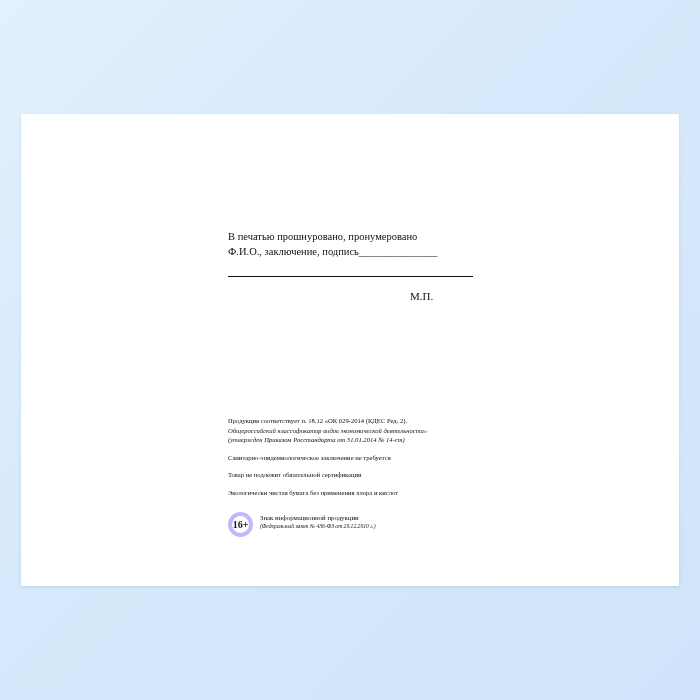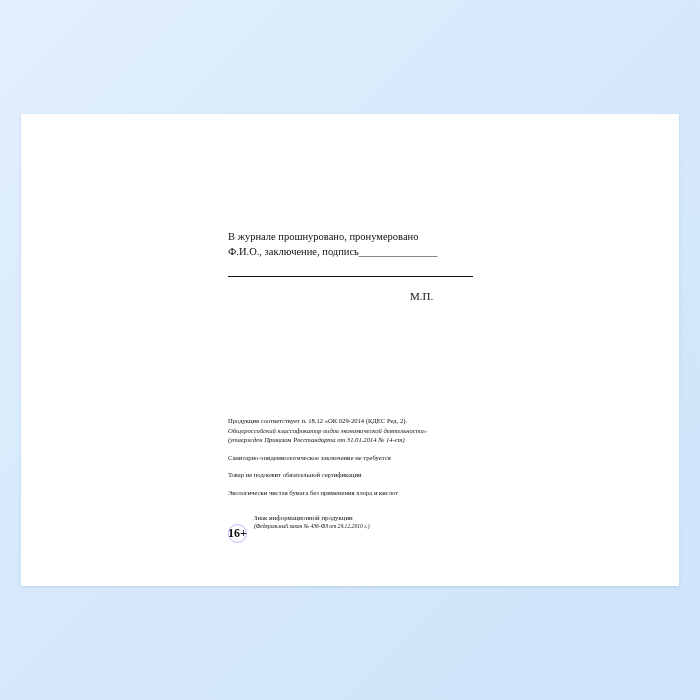--- a/index.html
+++ b/index.html
@@ -89,30 +89,30 @@
   .mark-row {
     position: absolute;
     left: 207px;
     top: 398px;
     display: flex;
     align-items: flex-start;
   }
   .age-badge {
     width: 17px;
     height: 17px;
-    border: 1px solid #c4b5fd;
+    border: 4px solid #c4b5fd;
     border-radius: 50%;
     display: flex;
     align-items: center;
     justify-content: center;
-    font-size: 12px;
+    font-size: 10px;
     font-weight: bold;
     color: #111;
     flex: none;
-    margin-top: 12px;
+    margin-top: 0px;
   }
   .mark-texts {
     margin-left: 7px;
     padding-top: 1px;
   }
   .mark-title {
     font-size: 6.8px;
     color: #111;
     line-height: 9px;
   }
@@ -125,21 +125,21 @@
 </style>
 </head>
 <body>
 
 <div class="backdrop"></div>
 
 <div class="page">
   <div class="page-inner">
 
     <div class="top-block">
-      <div class="line">В журнале прошнуровано, пронумеровано</div>
+      <div class="line">В печатью прошнуровано, пронумеровано</div>
       <div class="line">Ф.И.О., заключение, подпись_______________</div>
     </div>
 
     <div class="rule rule-1"></div>
 
     <div class="mp">М.П.</div>
 
     <div class="fineprint">
       <div class="para">
         <div>Продукция соответствует п. 18.12 «ОК 029-2014 (КДЕС Ред. 2).</div>

